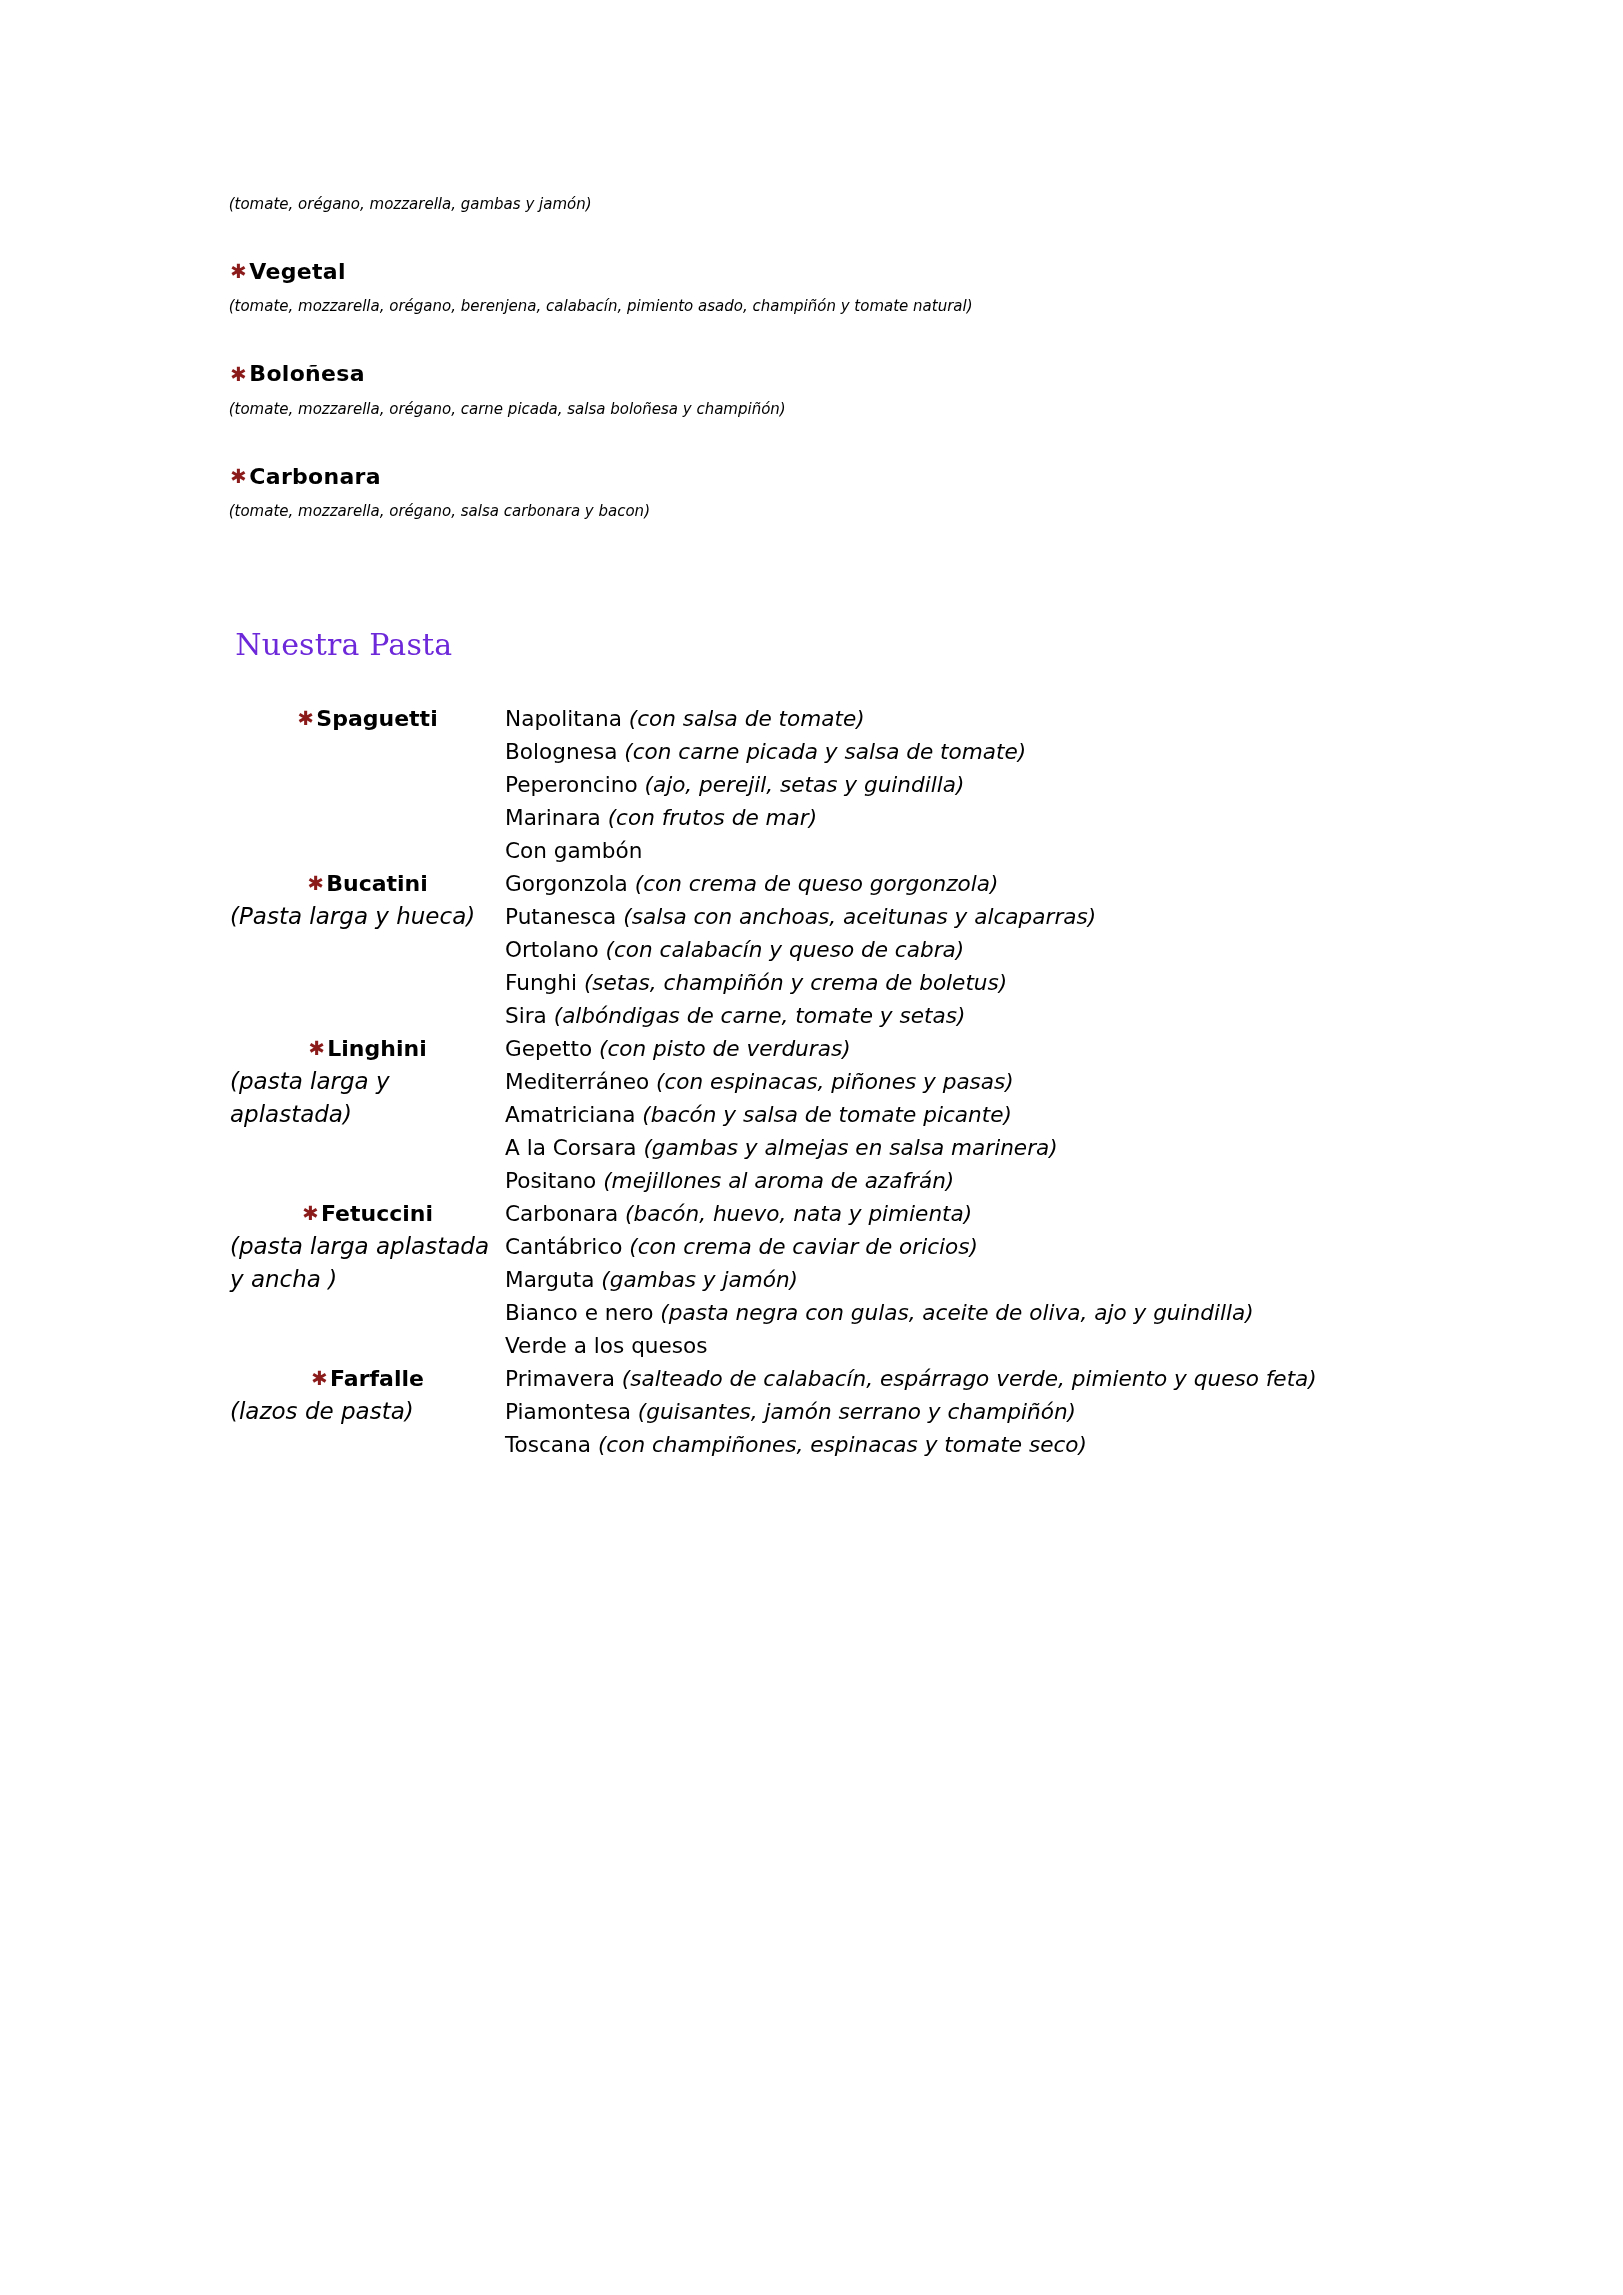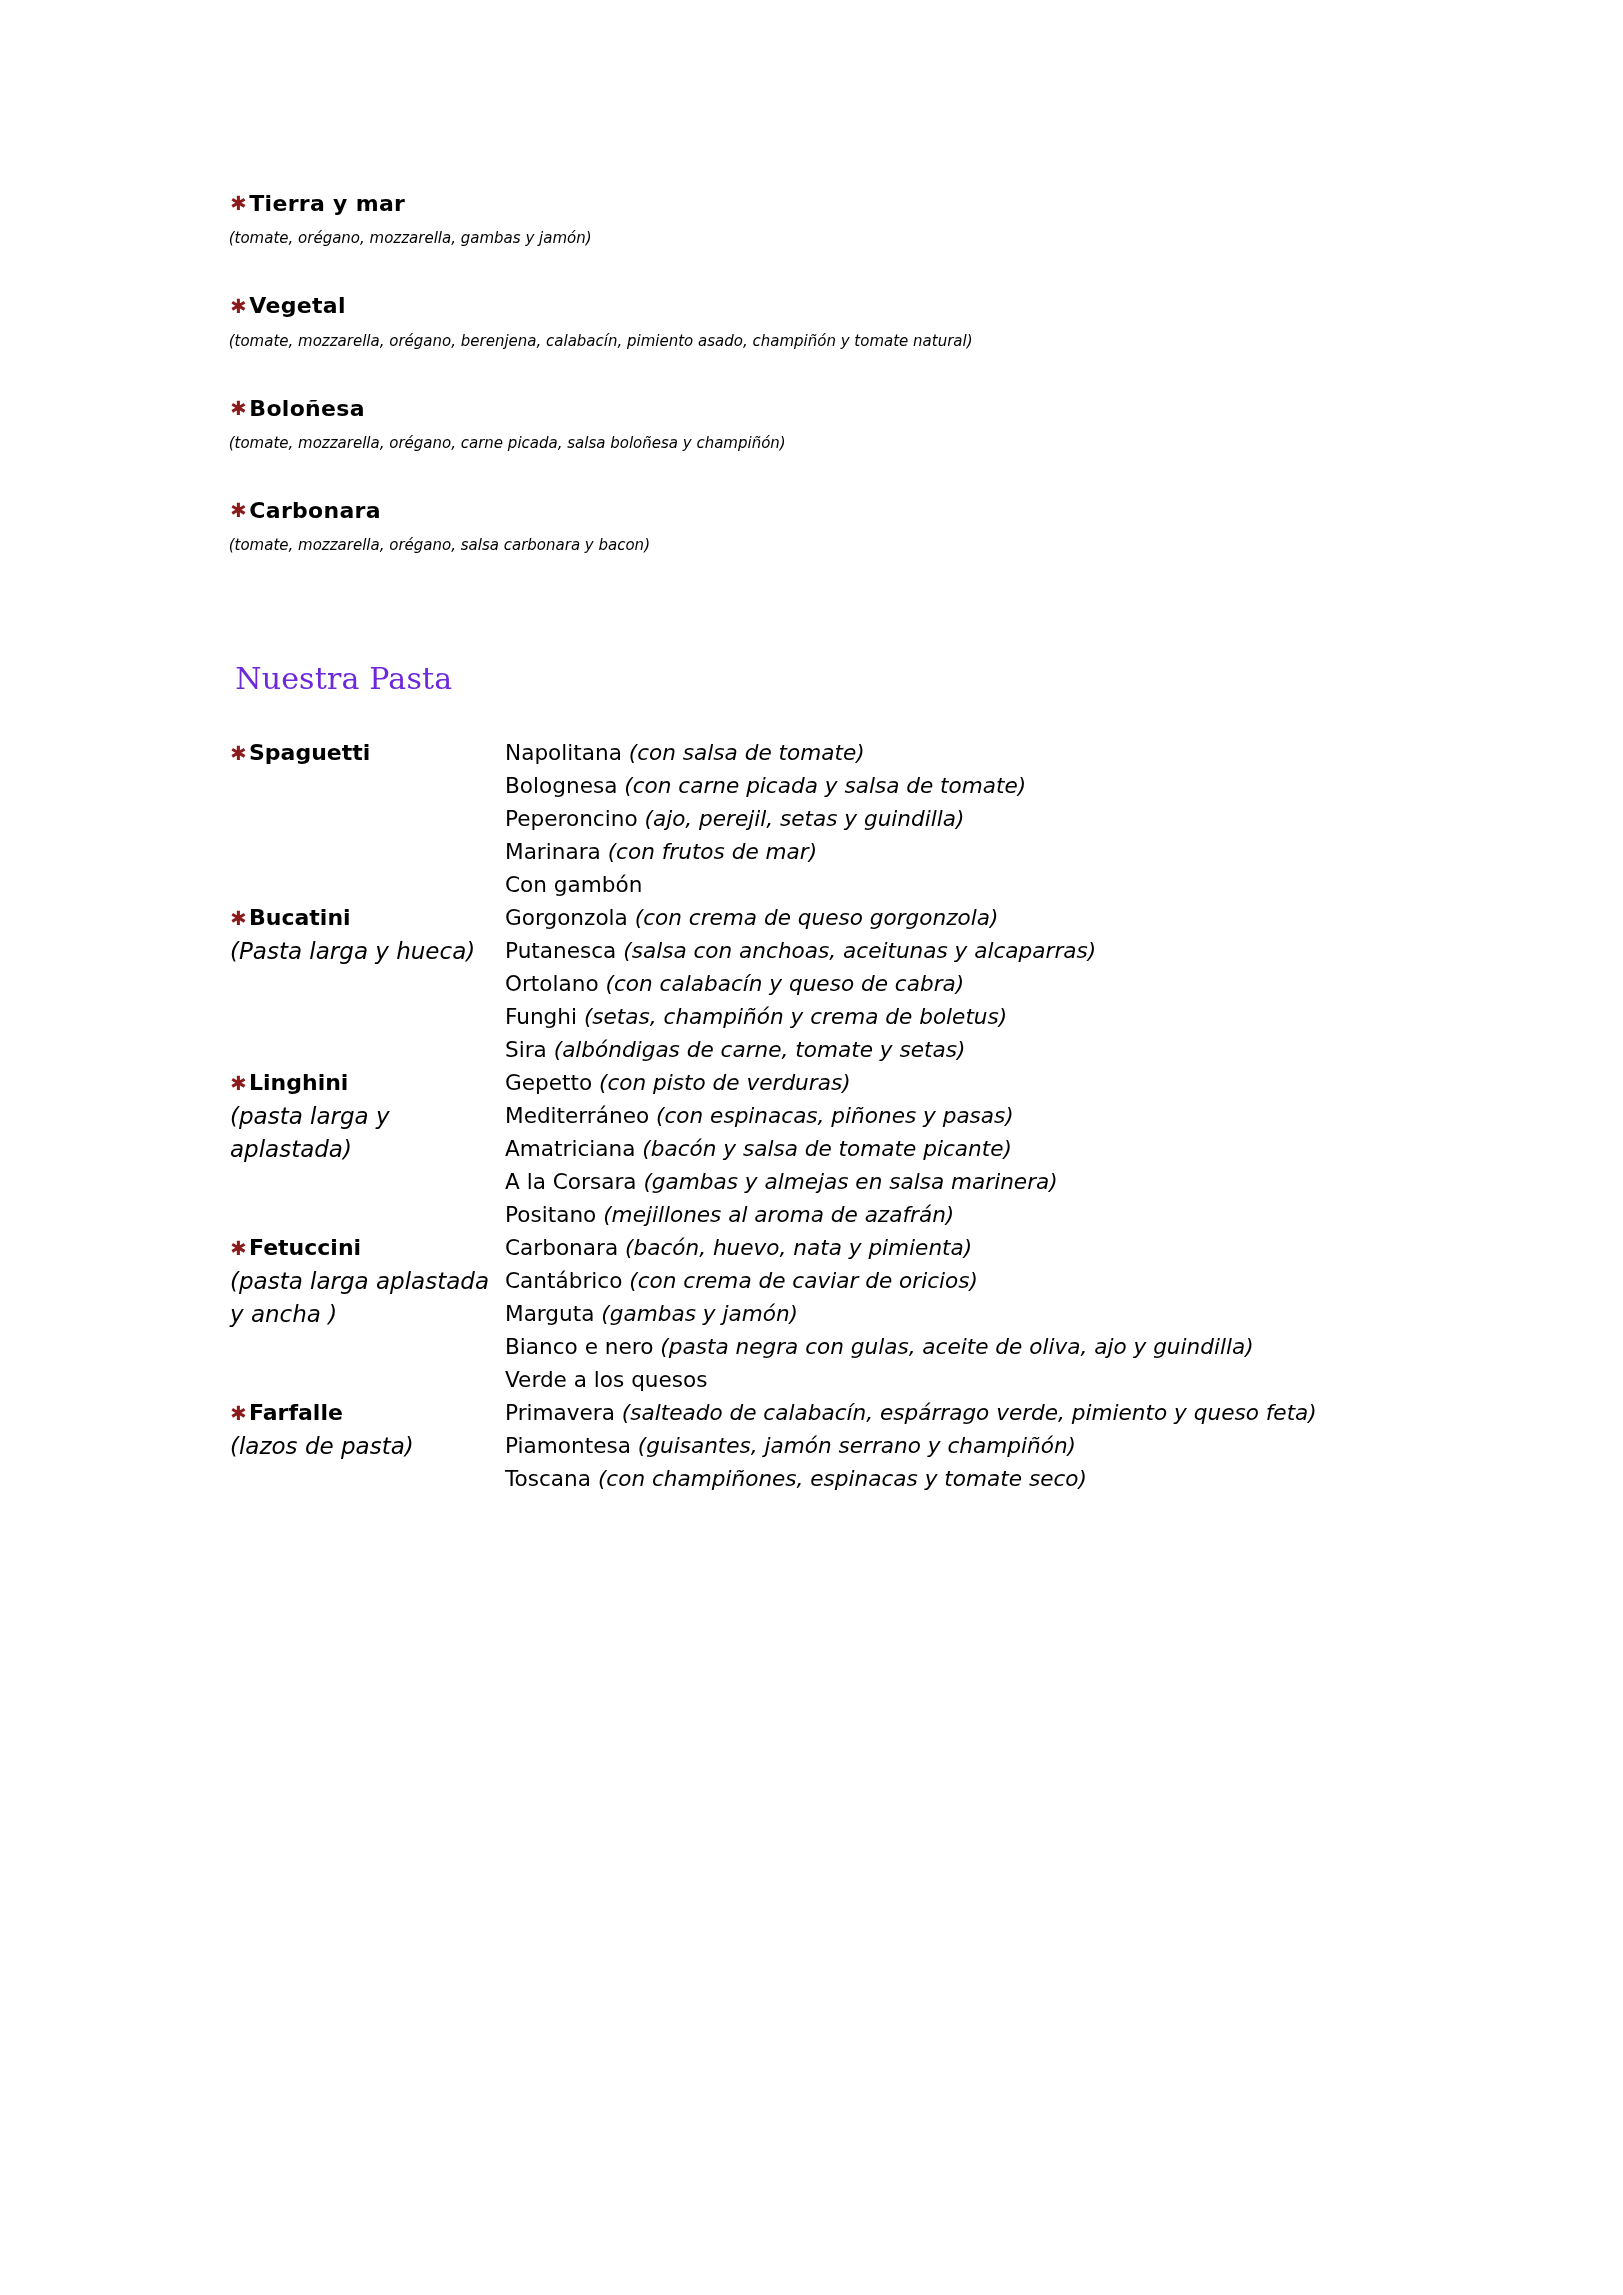--- a/index.html
+++ b/index.html
@@ -82,20 +82,21 @@
     width: 275px;
   }
   .col-sauces {
     width: 877px;
   }
   .kind-name {
     font-size: 22px;
     font-weight: bold;
     line-height: 33px;
     white-space: nowrap;
+    text-align: center;
   }
   .kind-note {
     font-size: 23px;
     font-style: italic;
     line-height: 33px;
   }
   .sauce-line {
     font-size: 21.6px;
     line-height: 33px;
   }
@@ -107,21 +108,20 @@
   }
 </style>
 </head>
 <body>
 
 <div class="page">
   <div class="content">
 
     <div id="pizza-list">
         <div class="pizza-block">
-          <div class="pizza-title"><span class="bullet" style="color: rgb(139, 26, 26);">✱</span><span>Tierra y mar</span></div>
           <div class="pizza-desc">(tomate, orégano, mozzarella, gambas y jamón)</div>
         </div>
         <div class="pizza-block">
           <div class="pizza-title"><span class="bullet" style="color: rgb(139, 26, 26);">✱</span><span>Vegetal</span></div>
           <div class="pizza-desc">(tomate, mozzarella, orégano, berenjena, calabacín, pimiento asado, champiñón y tomate natural)</div>
         </div>
         <div class="pizza-block">
           <div class="pizza-title"><span class="bullet" style="color: rgb(139, 26, 26);">✱</span><span>Boloñesa</span></div>
           <div class="pizza-desc">(tomate, mozzarella, orégano, carne picada, salsa boloñesa y champiñón)</div>
         </div>

